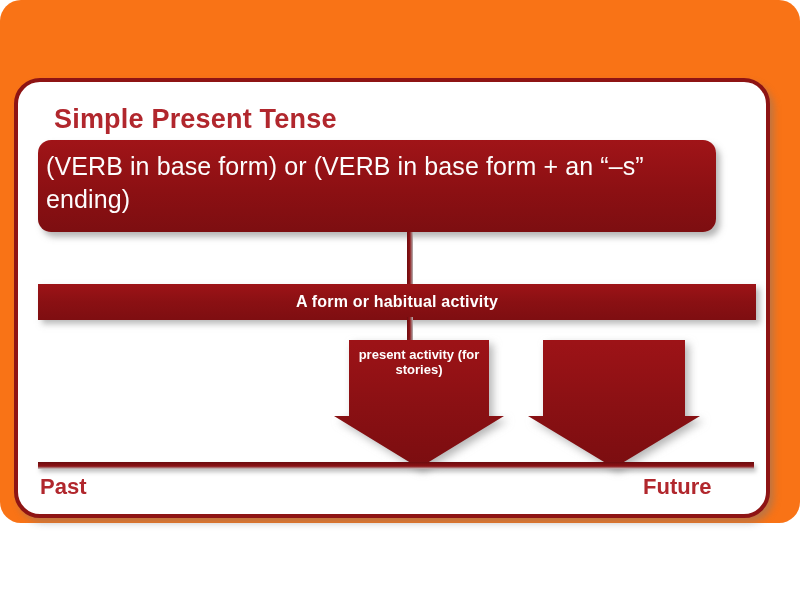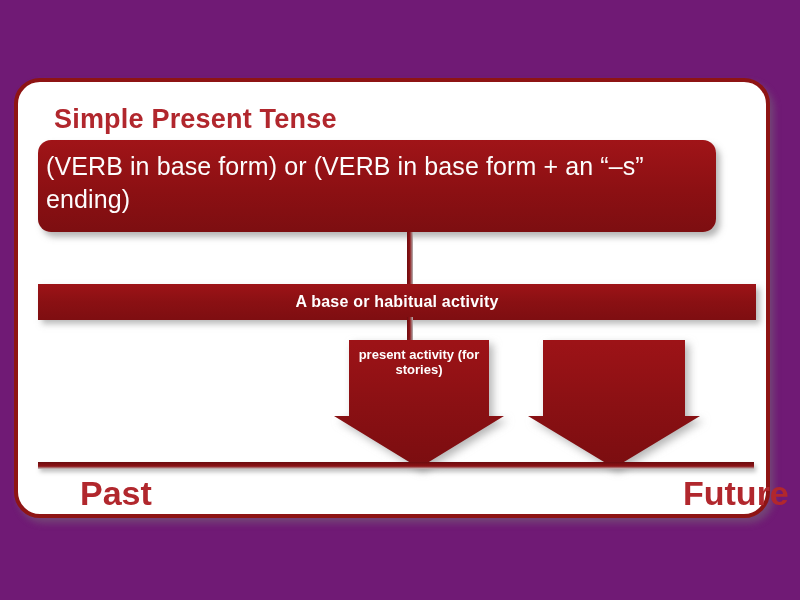--- a/index.html
+++ b/index.html
@@ -11,22 +11,23 @@
   body {
     width: 800px;
     height: 600px;
     font-family: "Liberation Sans", sans-serif;
     overflow: hidden;
   }
 
   #stage {
     position: relative;
     width: 800px;
-    height: 600px;
-    background: #701a75;
+    height: 523px;
+    background: #f97316;
+    border-radius: 21px;
   }
 
   
   .outer-card {
     position: absolute;
     left: 14px;
     top: 78px;
     width: 756px;
     height: 440px;
     box-sizing: border-box;
@@ -145,25 +146,24 @@
     top: 380px;
     width: 716px;
     height: 7px;
     background: linear-gradient(180deg, #6d0c0f 0%, #8c1215 60%, #c9c9c9 100%);
     box-shadow: 2px 3px 4px rgba(130,130,130,0.5);
   }
 
   .tl-label {
     position: absolute;
     top: 392px;
-    font-size: 34px;
+    font-size: 22px;
     font-weight: bold;
     color: #b1272d;
     white-space: nowrap;
-    margin-left: 40px;
   }
   #tl-past   { left: 22px; }
   #tl-present{ left: 330px; }
   #tl-future { left: 625px; }
 </style>
 </head>
 <body>
 
 <div id="stage">
 
@@ -171,21 +171,21 @@
 
     <div class="card-title">Simple Present Tense</div>
 
     <div class="verb-box">
       <div class="verb-box-text">(VERB in base form) or (VERB in base form + an “–s” ending)</div>
     </div>
 
     <div class="connector connector-top"></div>
 
     <div class="fact-bar">
-      <span class="fact-bar-text">A base or habitual activity</span>
+      <span class="fact-bar-text">A form or habitual activity</span>
     </div>
 
     <div class="connector connector-bottom"></div>
 
     <div class="arrow-wrap" id="arrow-present">
       <svg class="down-arrow" viewBox="0 0 170 128" preserveAspectRatio="none">
         <defs>
           <linearGradient id="gradA" x1="0" y1="0" x2="0" y2="1">
             <stop offset="0%" stop-color="#9d1317"></stop>
             <stop offset="55%" stop-color="#891013"></stop>

